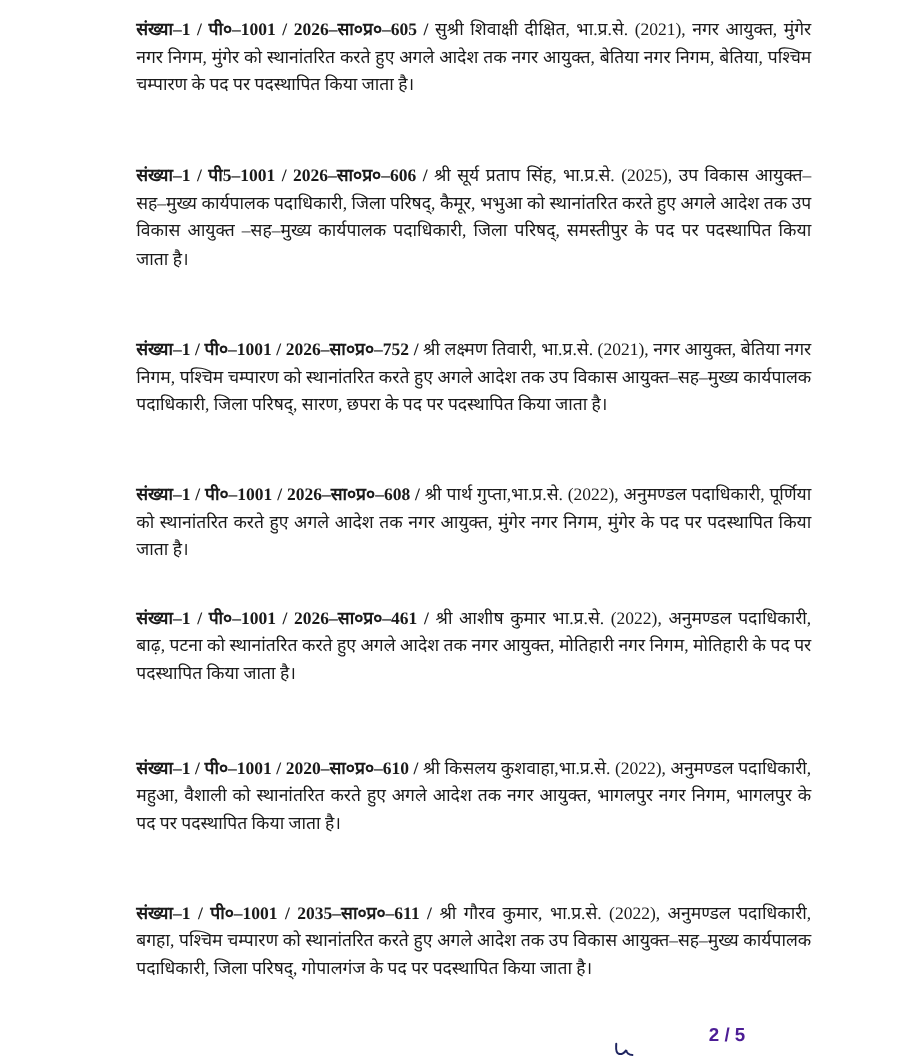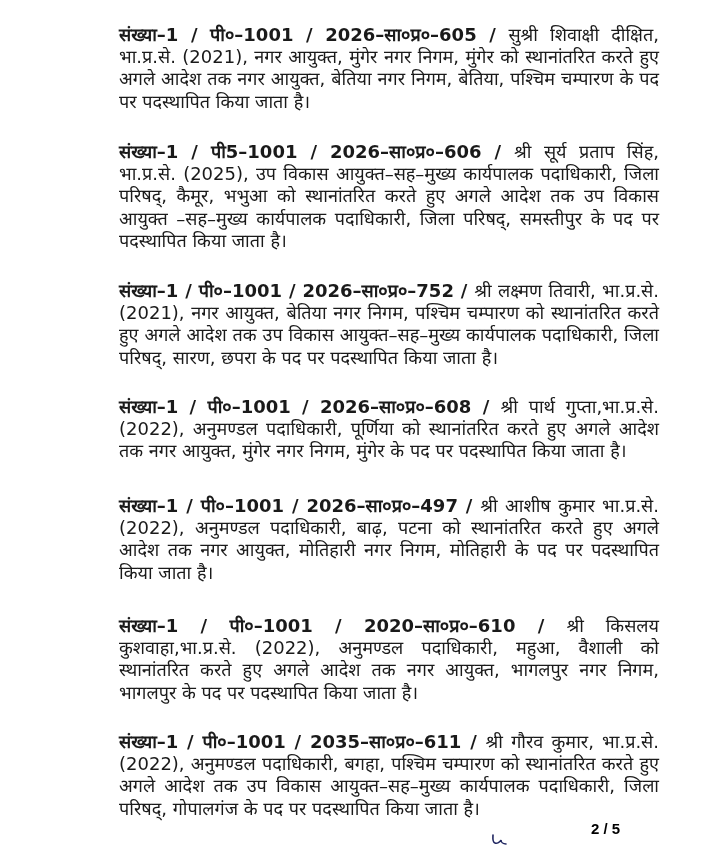--- a/index.html
+++ b/index.html
@@ -15,39 +15,40 @@
     font-family: "DejaVu Sans", "Liberation Sans", sans-serif;
     color: #1a1a1a;
   }
   .page {
     position: absolute;
     left: 103px;
     top: 8px;
     width: 540px;
   }
   .para {
-    font-size: 18px;
+    font-size: 14px;
     line-height: 22.2px;
     text-align: justify;
-    margin: 16px;
+    margin: 6px;
     position: absolute;
     left: 0;
     width: 540px;
+    font-family: Liberation Serif, serif;
   }
   .ref {
     font-weight: bold;
   }
   .page-number {
     position: absolute;
-    left: 591px;
+    left: 567px;
     top: 820px;
     font-size: 15px;
     font-weight: bold;
     font-family: "Liberation Sans", sans-serif;
-    color: #000000;
+    color: #4c1d95;
   }
   .initial-mark {
     position: absolute;
     left: 491px;
     top: 832px;
     width: 16px;
     height: 14px;
   }
 </style>
 </head>
@@ -65,21 +66,21 @@
 
   <p class="para" style="top:256px;">
     <span class="ref">संख्या–1 / पी०–1001 / 2026–सा०प्र०–752 / </span><span>श्री लक्ष्मण तिवारी, भा.प्र.से. (2021), नगर आयुक्त, बेतिया नगर निगम, पश्चिम चम्पारण को स्थानांतरित करते हुए अगले आदेश तक उप विकास आयुक्त–सह–मुख्य कार्यपालक पदाधिकारी, जिला परिषद्, सारण, छपरा के पद पर पदस्थापित किया जाता है।</span>
   </p>
 
   <p class="para" style="top:372px;">
     <span class="ref">संख्या–1 / पी०–1001 / 2026–सा०प्र०–608 / </span><span>श्री पार्थ गुप्ता,भा.प्र.से. (2022), अनुमण्डल पदाधिकारी, पूर्णिया को स्थानांतरित करते हुए अगले आदेश तक नगर आयुक्त, मुंगेर नगर निगम, मुंगेर के पद पर पदस्थापित किया जाता है।</span>
   </p>
 
   <p class="para" style="top:471px;">
-    <span class="ref">संख्या–1 / पी०–1001 / 2026–सा०प्र०–497 / </span><span>श्री आशीष कुमार भा.प्र.से. (2022), अनुमण्डल पदाधिकारी, बाढ़, पटना को स्थानांतरित करते हुए अगले आदेश तक नगर आयुक्त, मोतिहारी नगर निगम, मोतिहारी के पद पर पदस्थापित किया जाता है।</span>
+    <span class="ref">संख्या–1 / पी०–1001 / 2026–सा०प्र०–461 / </span><span>श्री आशीष कुमार भा.प्र.से. (2022), अनुमण्डल पदाधिकारी, बाढ़, पटना को स्थानांतरित करते हुए अगले आदेश तक नगर आयुक्त, मोतिहारी नगर निगम, मोतिहारी के पद पर पदस्थापित किया जाता है।</span>
   </p>
 
   <p class="para" style="top:591px;">
     <span class="ref">संख्या–1 / पी०–1001 / 2020–सा०प्र०–610 / </span><span>श्री किसलय कुशवाहा,भा.प्र.से. (2022), अनुमण्डल पदाधिकारी, महुआ, वैशाली को स्थानांतरित करते हुए अगले आदेश तक नगर आयुक्त, भागलपुर नगर निगम, भागलपुर के पद पर पदस्थापित किया जाता है।</span>
   </p>
 
   <p class="para" style="top:707px;">
     <span class="ref">संख्या–1 / पी०–1001 / 2035–सा०प्र०–611 / </span><span>श्री गौरव कुमार, भा.प्र.से. (2022), अनुमण्डल पदाधिकारी, बगहा, पश्चिम चम्पारण को स्थानांतरित करते हुए अगले आदेश तक उप विकास आयुक्त–सह–मुख्य कार्यपालक पदाधिकारी, जिला परिषद्, गोपालगंज के पद पर पदस्थापित किया जाता है।</span>
   </p>
 

